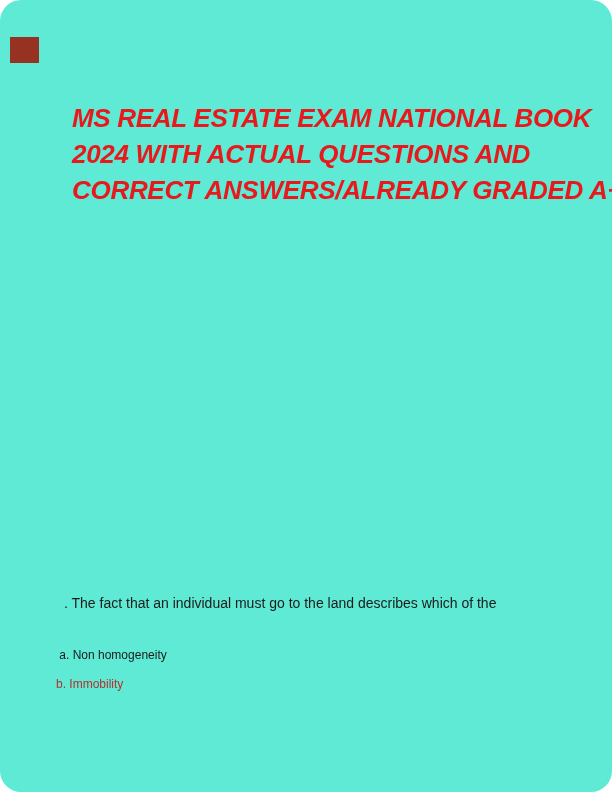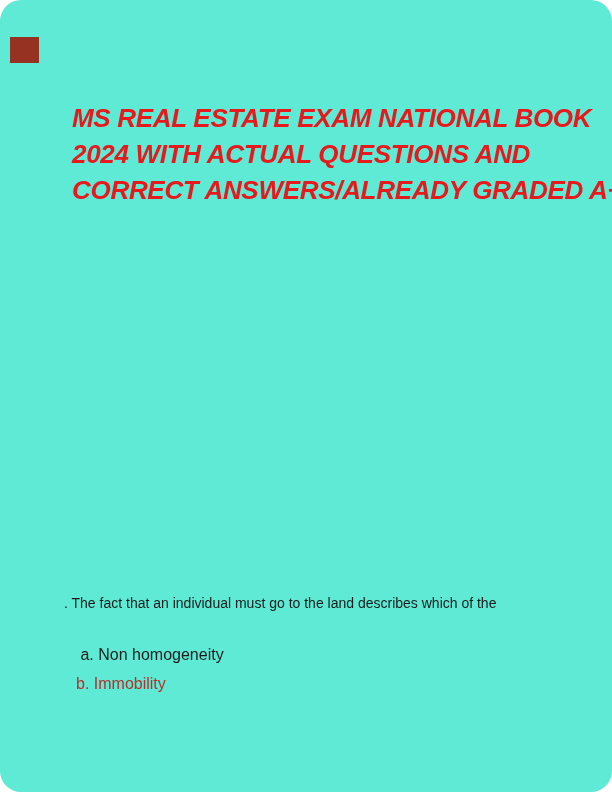--- a/index.html
+++ b/index.html
@@ -48,22 +48,22 @@
     color: #1b1b1b;
     font-size: 14px;
   }
   .question-line {
     height: 21px;
     line-height: 21px;
     white-space: pre;
   }
   .option {
     position: absolute;
-    left: 76px;
-    font-size: 16px;
+    left: 56px;
+    font-size: 12px;
     line-height: 18px;
     white-space: pre;
   }
   .option-a {
     top: 646px;
     color: #1b1b1b;
   }
   .option-b {
     top: 675px;
     color: #b92f2b;

